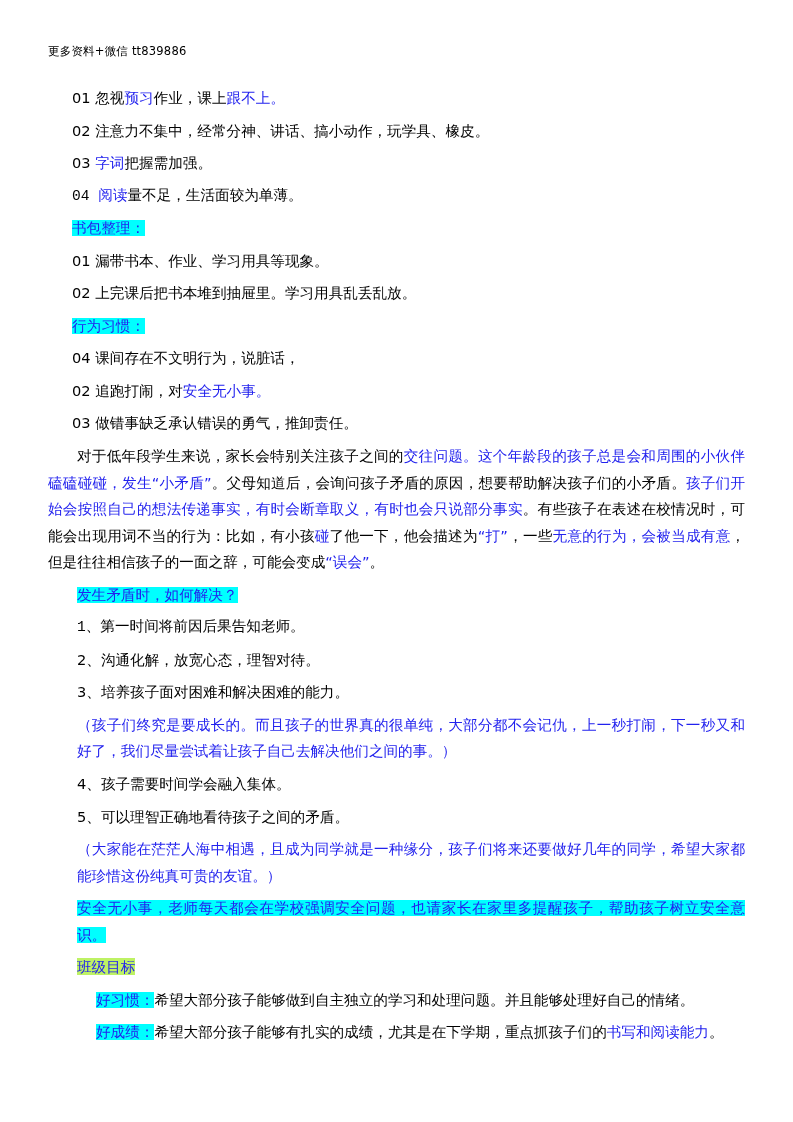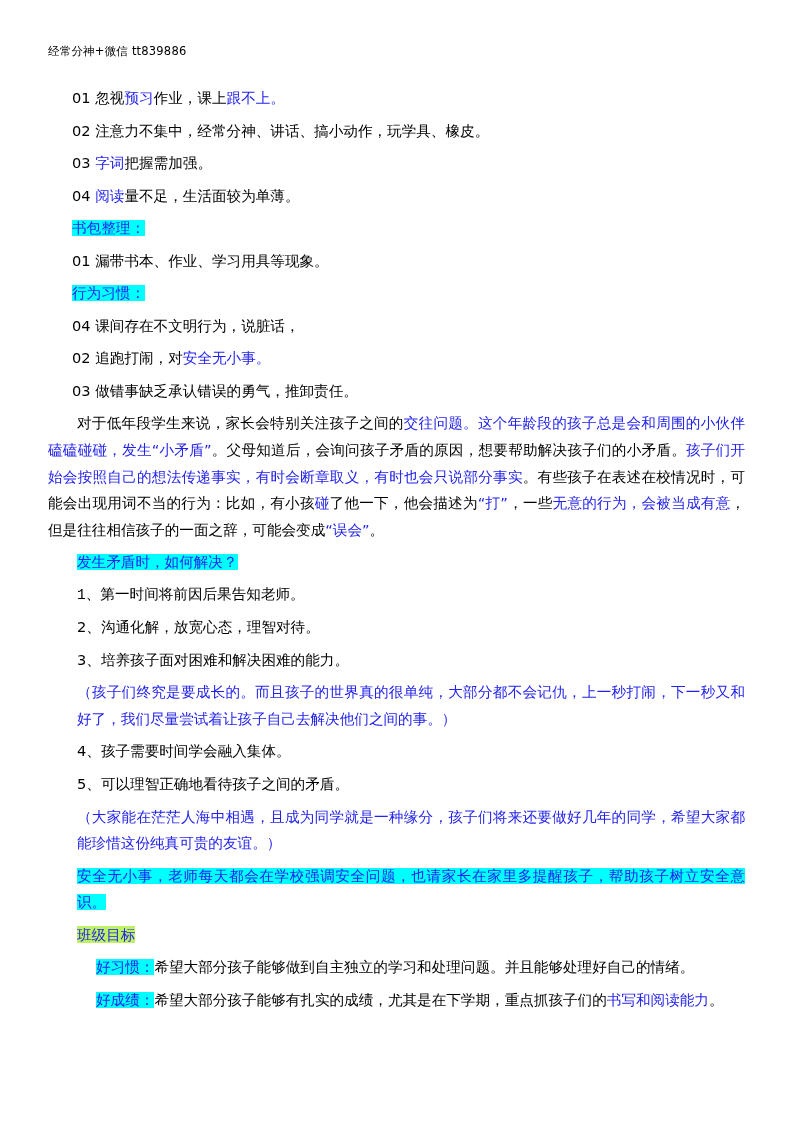--- a/index.html
+++ b/index.html
@@ -53,28 +53,29 @@
   .hl-green {
     background: #bef264;
     color: #2222ee;
   }
   .seg { white-space: normal; }
 </style>
 </head>
 <body>
 
 <div class="page">
-  <div class="watermark">经常分神+微信 tt839886</div>
+  <div class="watermark">更多资料+微信 tt839886</div>
   <div id="body-content">
       <div class="para indent-hang" id="line-01" style="padding-left: 24px;"><span class="seg black">01 忽视</span><span class="seg blue">预习</span><span class="seg black">作业，课上</span><span class="seg blue">跟不上</span><span class="seg blue">。</span></div>
       <div class="para indent-hang" id="line-02" style="padding-left: 24px;"><span class="seg black">02 注意力不集中，经常分神、讲话、搞小动作，玩学具、橡皮。</span></div>
       <div class="para indent-hang" id="line-03" style="padding-left: 24px;"><span class="seg black">03 </span><span class="seg blue">字词</span><span class="seg black">把握需加强。</span></div>
-      <div class="para indent-hang" id="line-04" style="padding-left: 24px;"><span class="seg black">04 </span><span class="seg blue">阅读</span><span class="seg black">量不足，生活面较为单薄。</span></div>
+      <div class="para indent-hang" id="line-04" style="padding-left: 24px; font-family: Liberation Mono, monospace;"><span class="seg black">04 </span><span class="seg blue">阅读</span><span class="seg black">量不足，生活面较为单薄。</span></div>
       <div class="para indent-hang" id="heading-schoolbag" style="padding-left: 24px;"><span class="seg hl-cyan">书包整理：</span></div>
       <div class="para indent-hang" id="line-bag-01" style="padding-left: 24px;"><span class="seg black">01 漏带书本、作业、学习用具等现象。</span></div>
+      <div class="para indent-hang" id="line-bag-02" style="padding-left: 24px;"><span class="seg black">02 上完课后把书本堆到抽屉里。学习用具乱丢乱放。</span></div>
       <div class="para indent-hang" id="heading-habits" style="padding-left: 24px;"><span class="seg hl-cyan">行为习惯：</span></div>
       <div class="para indent-hang" id="line-habit-01" style="padding-left: 24px;"><span class="seg black">04 课间存在不文明行为，说脏话，</span></div>
       <div class="para indent-hang" id="line-habit-02" style="padding-left: 24px;"><span class="seg black">02 追跑打闹，对</span><span class="seg blue">安全无小事</span><span class="seg blue">。</span></div>
       <div class="para indent-hang" id="line-habit-03" style="padding-left: 24px;"><span class="seg black">03 做错事缺乏承认错误的勇气，推卸责任。</span></div>
       <div class="para indent2" id="para-conflict"><span class="seg black">对于低年段学生来说，家长会特别关注孩子之间的</span><span class="seg blue">交往问题。这个年龄段的孩子总是会和周围的小伙伴磕磕碰碰，发生“小矛盾”</span><span class="seg black">。父母知道后，会询问孩子矛盾的原因，想要帮助解决孩子们的小矛盾。</span><span class="seg blue">孩子们开始会按照自己的想法传递事实，有时会断章取义，有时也会只说部分事实</span><span class="seg black">。有些孩子在表述在校情况时，可能会出现用词不当的行为：比如，有小孩</span><span class="seg blue">碰</span><span class="seg black">了他一下，他会描述为</span><span class="seg blue">“打”</span><span class="seg black">，一些</span><span class="seg blue">无意的行为，会被</span><span class="seg blue">当成有意</span><span class="seg black">，但是往往相信孩子的一面之辞，可能会变成</span><span class="seg blue">“误会”</span><span class="seg black">。</span></div>
       <div class="para indent-hang" id="heading-resolve" style="padding-left: 29px;"><span class="seg hl-cyan">发生矛盾时，如何解决？</span></div>
       <div class="para indent-hang" id="line-resolve-1" style="padding-left: 29px; font-family: Liberation Mono, monospace;"><span class="seg black">1、第一时间将前因后果告知老师。</span></div>
       <div class="para indent-hang" id="line-resolve-2" style="padding-left: 29px;"><span class="seg black">2、沟通化解，放宽心态，理智对待。</span></div>
       <div class="para indent-hang" id="line-resolve-3" style="padding-left: 29px;"><span class="seg black">3、培养孩子面对困难和解决困难的能力。</span></div>
       <div class="para indent-hang" id="note-1" style="padding-left: 29px;"><span class="seg blue">（孩子们终究是要成长的。而且孩子的世界真的很单纯，大部分都不会记仇，上一秒打闹，下一秒又和好了，我们尽量尝试着让孩子自己去解决他们之间的事。）</span></div>

